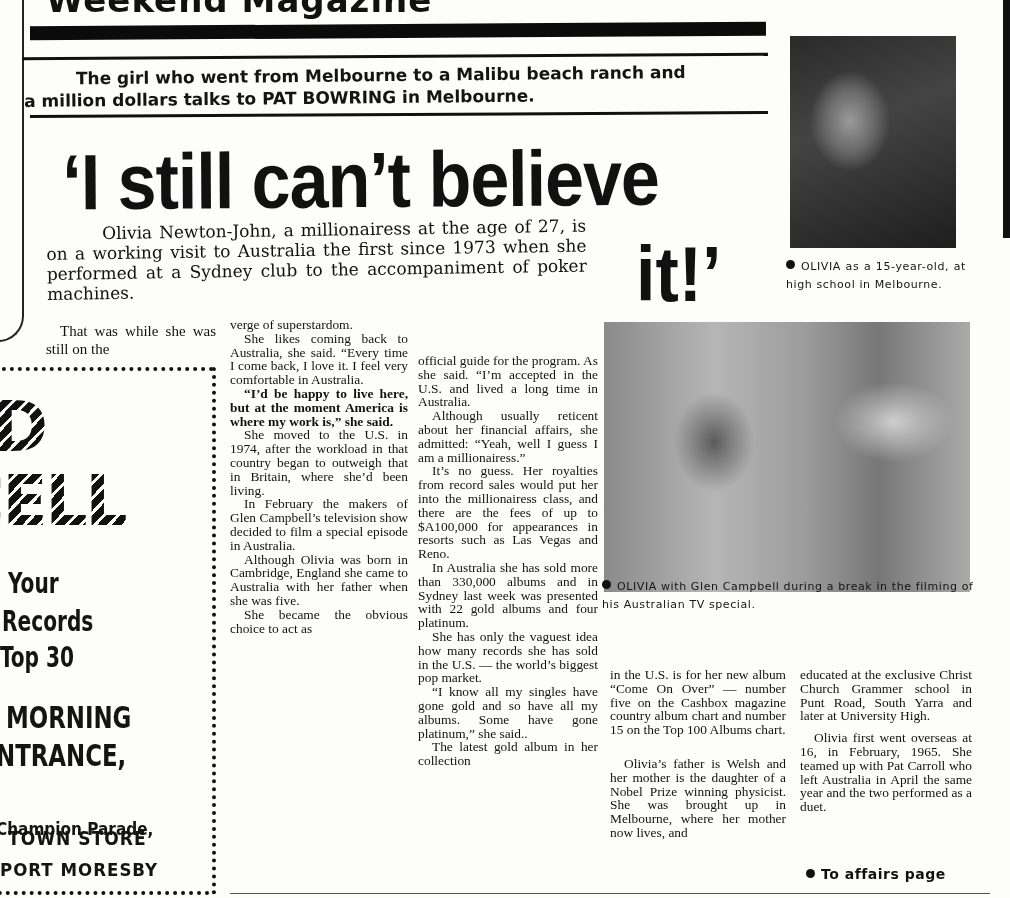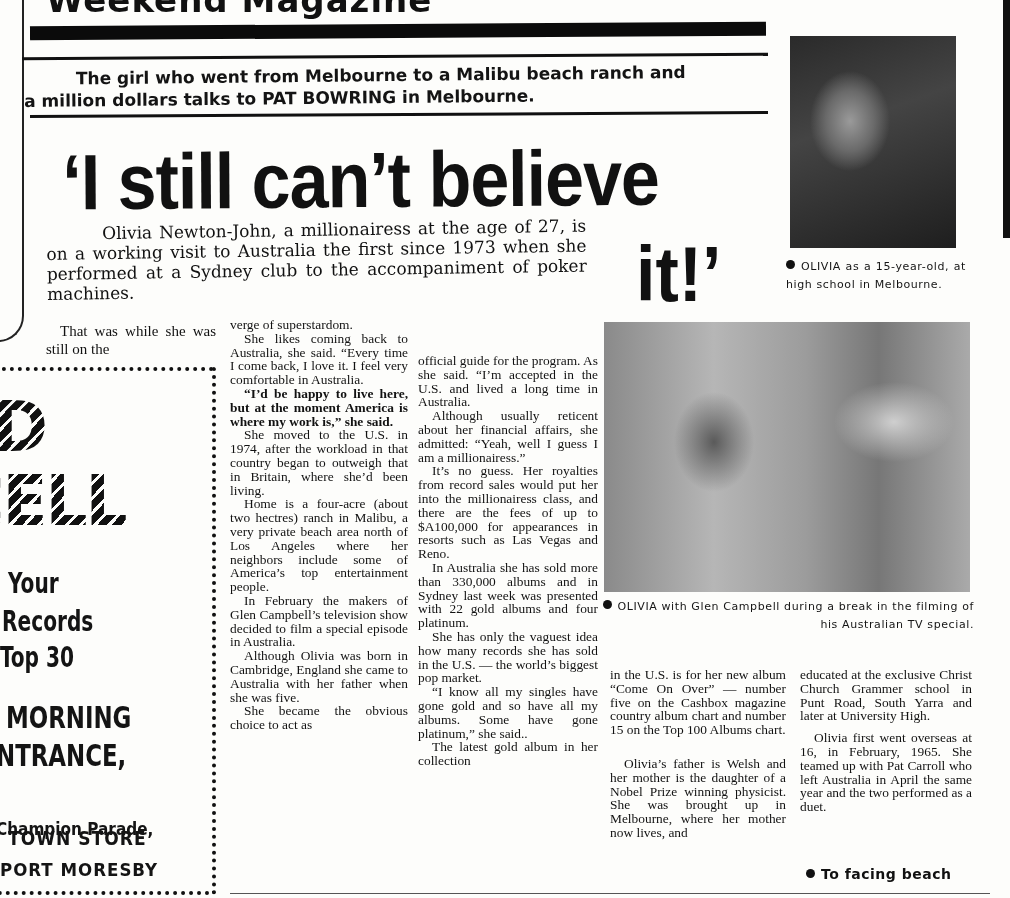--- a/index.html
+++ b/index.html
@@ -49,21 +49,21 @@
       radial-gradient(ellipse 40px 50px at 60px 85px, #9a9a9a 0%, #6a6a6a 60%, transparent 100%),
       linear-gradient(160deg, #2a2a2a 0%, #444 40%, #1e1e1e 100%); }
   .photo2 { left: 604px; top: 322px; width: 366px; height: 270px;
     background:
       radial-gradient(ellipse 40px 50px at 110px 120px, #5a5a5a 0%, transparent 100%),
       radial-gradient(ellipse 60px 40px at 290px 100px, #cfcfcf 0%, transparent 100%),
       linear-gradient(90deg, #8a8a8a 0%, #b6b6b6 30%, #9c9c9c 55%, #777 75%, #aaa 100%); }
 
   .caption { font-family: "DejaVu Sans", sans-serif; font-size: 11px; line-height: 18px; color: #151515; letter-spacing: 0.6px; }
   .caption1 { left: 786px; top: 258px; width: 180px; text-align: justify; }
-  .caption2 { left: 602px; top: 598px; width: 372px; text-align: right; }
+  .caption2 { left: 602px; top: 578px; width: 372px; text-align: left; }
   .bullet { display: inline-block; width: 9px; height: 9px; border-radius: 50%; background: #111; margin-right: 6px; vertical-align: 1px; }
 
   
   .ad { left: -20px; top: 367px; width: 236px; height: 528px; border: 4px dotted #111; border-radius: 2px; border-left: none; }
   .ad-big { position: absolute; left: -6px; font-family: "DejaVu Sans", sans-serif; font-weight: 900; font-size: 66px; line-height: 70px; color: #111;
     background: repeating-linear-gradient(135deg, #111 0px, #111 7px, #fdfdfb 7px, #fdfdfb 10px);
     -webkit-background-clip: text; background-clip: text; -webkit-text-fill-color: transparent; letter-spacing: -2px; transform: scaleY(1.05); }
   .ad-big.w1 { top: 22px; left: -40px; }
   .ad-big.w2 { top: 96px; left: -24px; }
   .ad-line { position: absolute; font-family: "DejaVu Sans Condensed", "DejaVu Sans", sans-serif; font-weight: bold; color: #141414; white-space: nowrap; }
@@ -104,21 +104,20 @@
 
 <div class="abs col col1">
   <p>That was while she was still on the</p>
 </div>
 
 <div class="abs col col2">
   <p class="noindent">verge of superstardom.</p>
   <p>She likes coming back to Australia, she said. “Every time I come back, I love it. I feel very comfortable in Australia.</p>
   <p class="bold">“I’d be happy to live here, but at the moment America is where my work is,” she said.</p>
   <p>She moved to the U.S. in 1974, after the workload in that country began to outweigh that in Britain, where she’d been living.</p>
-  <p>Home is a four-acre (about two hectres) ranch in Malibu, a very private beach area north of Los Angeles where her neighbors include some of America’s top entertainment people.</p>
   <p>In February the makers of Glen Campbell’s television show decided to film a special episode in Australia.</p>
   <p>Although Olivia was born in Cambridge, England she came to Australia with her father when she was five.</p>
   <p>She became the obvious choice to act as</p>
 </div>
 
 <div class="abs col col3">
   <p class="noindent">official guide for the program. As she said. “I’m accepted in the U.S. and lived a long time in Australia.</p>
   <p>Although usually reticent about her financial affairs, she admitted: “Yeah, well I guess I am a millionairess.”</p>
   <p>It’s no guess. Her royalties from record sales would put her into the millionairess class, and there are the fees of up to $A100,000 for appearances in resorts such as Las Vegas and Reno.</p>
   <p>In Australia she has sold more than 330,000 albums and in Sydney last week was presented with 22 gold albums and four platinum.</p>
@@ -141,21 +140,21 @@
   <p class="noindent">in the U.S. is for her new album “Come On Over” — number five on the Cashbox magazine country album chart and number 15 on the Top 100 Albums chart.</p>
   <p style="margin-top:20px">Olivia’s father is Welsh and her mother is the daughter of a Nobel Prize winning physicist. She was brought up in Melbourne, where her mother now lives, and</p>
 </div>
 
 <div class="abs col col5">
   <p class="noindent">educated at the exclusive Christ Church Grammer school in Punt Road, South Yarra and later at University High.</p>
   <p style="margin-top:8px">Olivia first went overseas at 16, in February, 1965. She teamed up with Pat Carroll who left Australia in April the same year and the two performed as a duet.</p>
 </div>
 
 <div class="abs to-facing">
-  <span class="bullet"></span><span>To facing beach</span>
+  <span class="bullet"></span><span>To affairs page</span>
 </div>
 
 <div class="abs footer-rule"></div>
 
 <div class="abs ad">
   <div class="ad-big w1">ND</div>
   <div class="ad-big w2">CELL</div>
   <div class="ad-line ad-your">Your</div>
   <div class="ad-line ad-records">x Records</div>
   <div class="ad-line ad-top30">Top 30</div>

